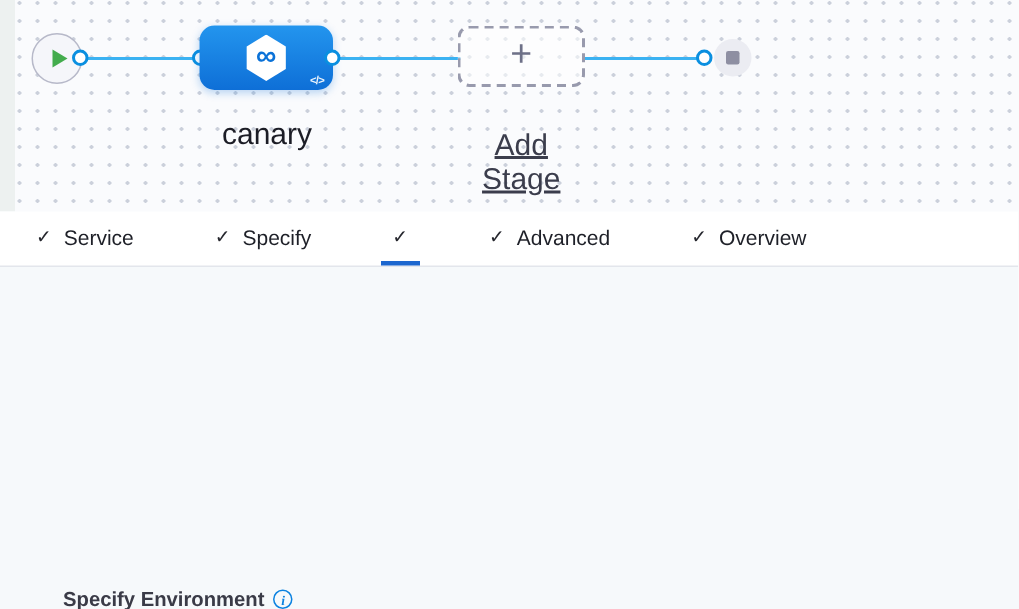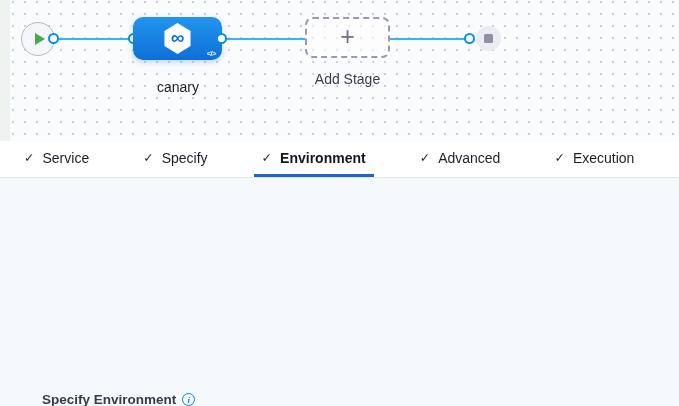--- a/index.html
+++ b/index.html
@@ -44,23 +44,23 @@
   .add-stage-box { position:absolute; left:305px; top:17px; width:85px; height:41px;
     border:2px dashed #989aad; border-radius:8px; background:rgba(255,255,255,.55);
     display:flex; align-items:center; justify-content:center; }
   .plus-glyph { font-size:25px; font-weight:300; color:#6e7188; line-height:1; margin-top:-2px; }
 
   .end-node { position:absolute; left:476px; top:26px; width:25px; height:25px;
     border-radius:50%; background:#ebecf2;
     display:flex; align-items:center; justify-content:center; }
   .stop-square { width:9px; height:9px; background:#8e8fa2; border-radius:1.5px; }
 
-  .node-label { position:absolute; text-align:center; font-size:14px; }
+  .node-label { position:absolute; text-align:center; font-size:20px; }
   .lbl-canary { left:132px; top:79px; width:92px; color:#1c1d26; font-weight:500; }
-  .lbl-addstage { left:301px; top:71px; width:93px; color:#3b3d4c; }
+  .lbl-addstage { left:301px; top:86px; width:93px; color:#3b3d4c;text-decoration:underline; }
 
   
   .tabbar { position:absolute; left:0; top:141px; width:679px; height:37px; background:#fff;
     border-bottom:1px solid #e3e6ec; display:flex; align-items:stretch;
     padding-left:16px; gap:38px; }
   .tab { display:flex; align-items:center; gap:8px; padding:0 8px;
     font-size:14px; color:#1e2028; border-bottom:3px solid transparent; cursor:default; }
   .tab .check { font-size:12.5px; color:#26272e; font-weight:bold; }
   .tab.active { border-bottom-color:#1c67cf; font-weight:bold; color:#15161d; }
 
@@ -119,29 +119,28 @@
     <div class="tab">
       <span class="check">✓</span>
       <span>Service</span>
     </div>
     <div class="tab">
       <span class="check">✓</span>
       <span>Specify</span>
     </div>
     <div class="tab active">
       <span class="check">✓</span>
-      <span>Environment</span>
     </div>
     <div class="tab">
       <span class="check">✓</span>
       <span>Advanced</span>
     </div>
     <div class="tab">
       <span class="check">✓</span>
-      <span>Execution</span>
+      <span>Overview</span>
     </div>
   </div>
 
   <div class="content">
 
     <div class="field-label">
       <span>Specify Environment</span>
       <span class="info-icon">i</span>
     </div>
 

